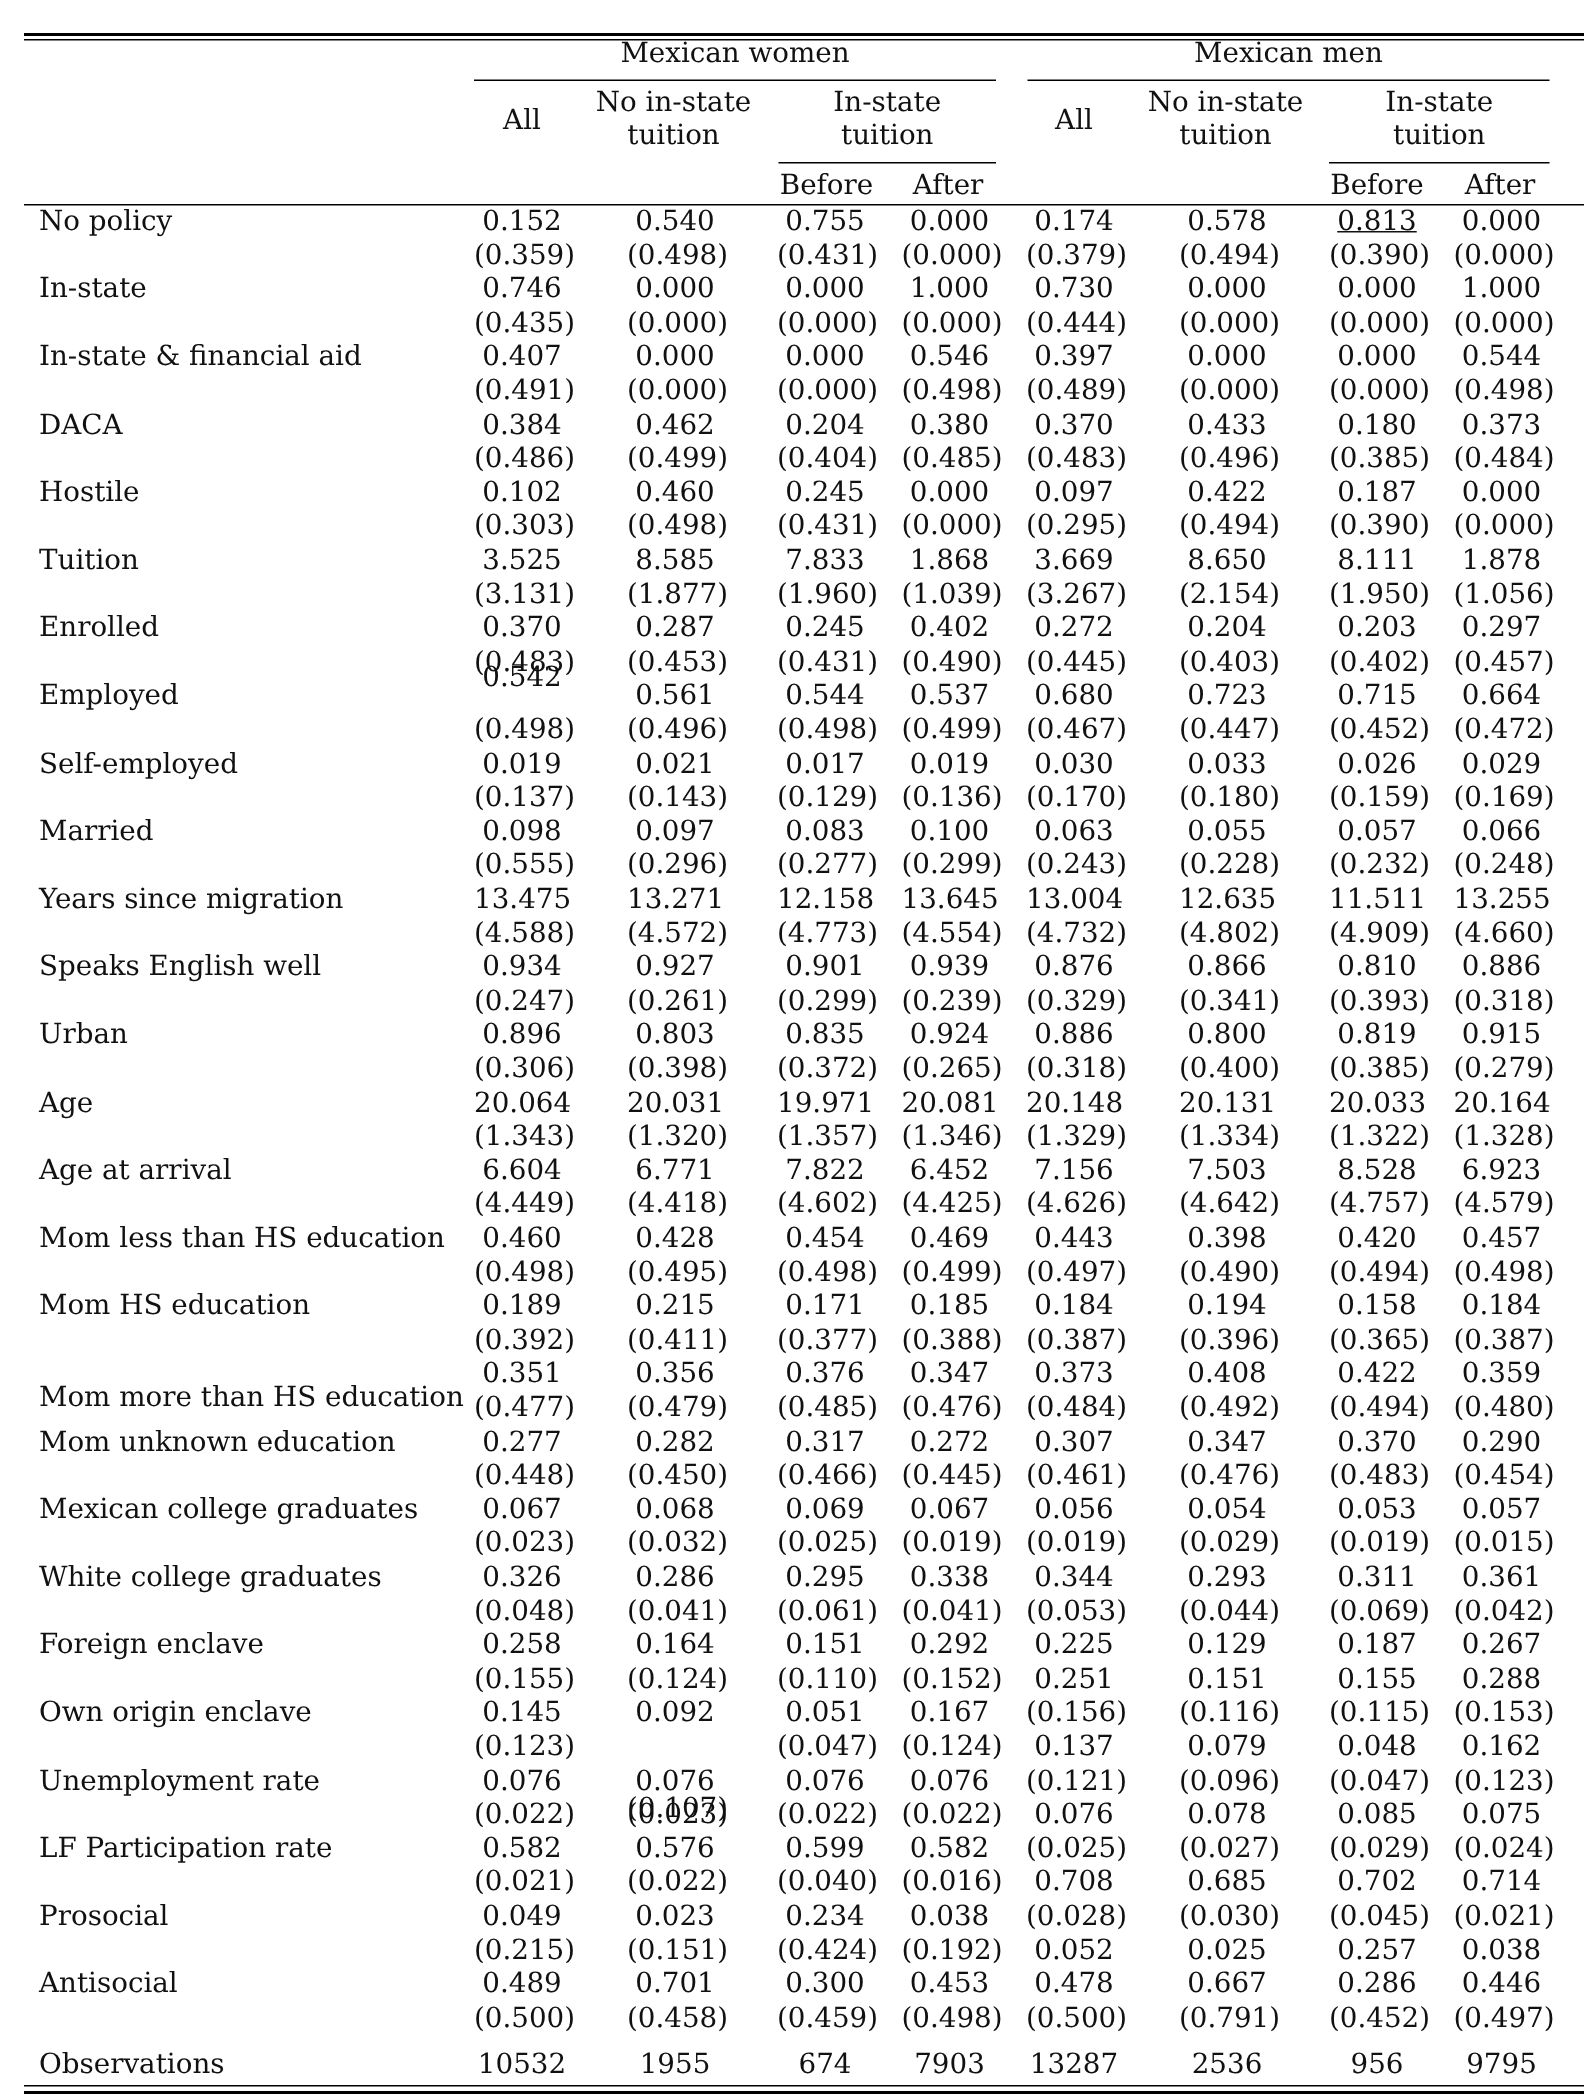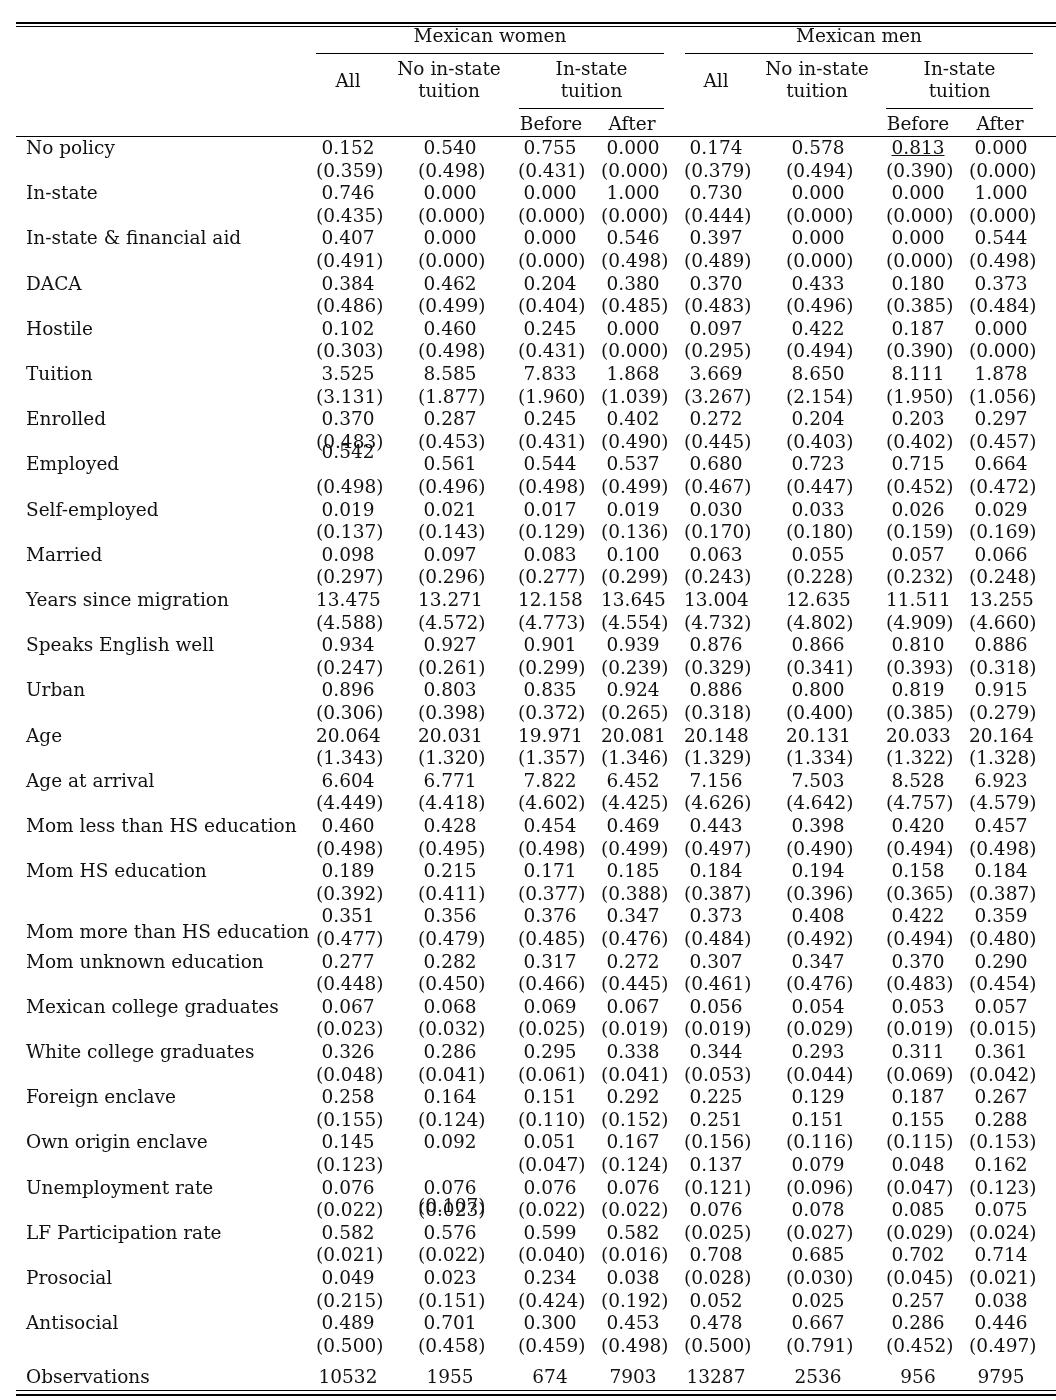--- a/index.html
+++ b/index.html
@@ -208,21 +208,21 @@
     <div class="lbl" style="top: 544px;">Married</div>
     <div class="txt c" style="left: 316px; top: 544px; width: 64px;">0.098</div>
     <div class="txt c" style="left: 418px; top: 544px; width: 64px;">0.097</div>
     <div class="txt c" style="left: 518px; top: 544px; width: 64px;">0.083</div>
     <div class="txt c" style="left: 601px; top: 544px; width: 64px;">0.100</div>
     <div class="txt c" style="left: 684px; top: 544px; width: 64px;">0.063</div>
     <div class="txt c" style="left: 786px; top: 544px; width: 64px;">0.055</div>
     <div class="txt c" style="left: 886px; top: 544px; width: 64px;">0.057</div>
     <div class="txt c" style="left: 969px; top: 544px; width: 64px;">0.066</div>
     <div class="lbl" style="top: 566px;"></div>
-    <div class="txt c" style="left: 316px; top: 566px; width: 64px;">(0.297)</div>
+    <div class="txt c" style="left: 316px; top: 566px; width: 64px;">(0.555)</div>
     <div class="txt c" style="left: 418px; top: 566px; width: 64px;">(0.296)</div>
     <div class="txt c" style="left: 518px; top: 566px; width: 64px;">(0.277)</div>
     <div class="txt c" style="left: 601px; top: 566px; width: 64px;">(0.299)</div>
     <div class="txt c" style="left: 684px; top: 566px; width: 64px;">(0.243)</div>
     <div class="txt c" style="left: 786px; top: 566px; width: 64px;">(0.228)</div>
     <div class="txt c" style="left: 886px; top: 566px; width: 64px;">(0.232)</div>
     <div class="txt c" style="left: 969px; top: 566px; width: 64px;">(0.248)</div>
     <div class="lbl" style="top: 589px;">Years since migration</div>
     <div class="txt c" style="left: 316px; top: 589px; width: 64px;">13.475</div>
     <div class="txt c" style="left: 418px; top: 589px; width: 64px;">13.271</div>

